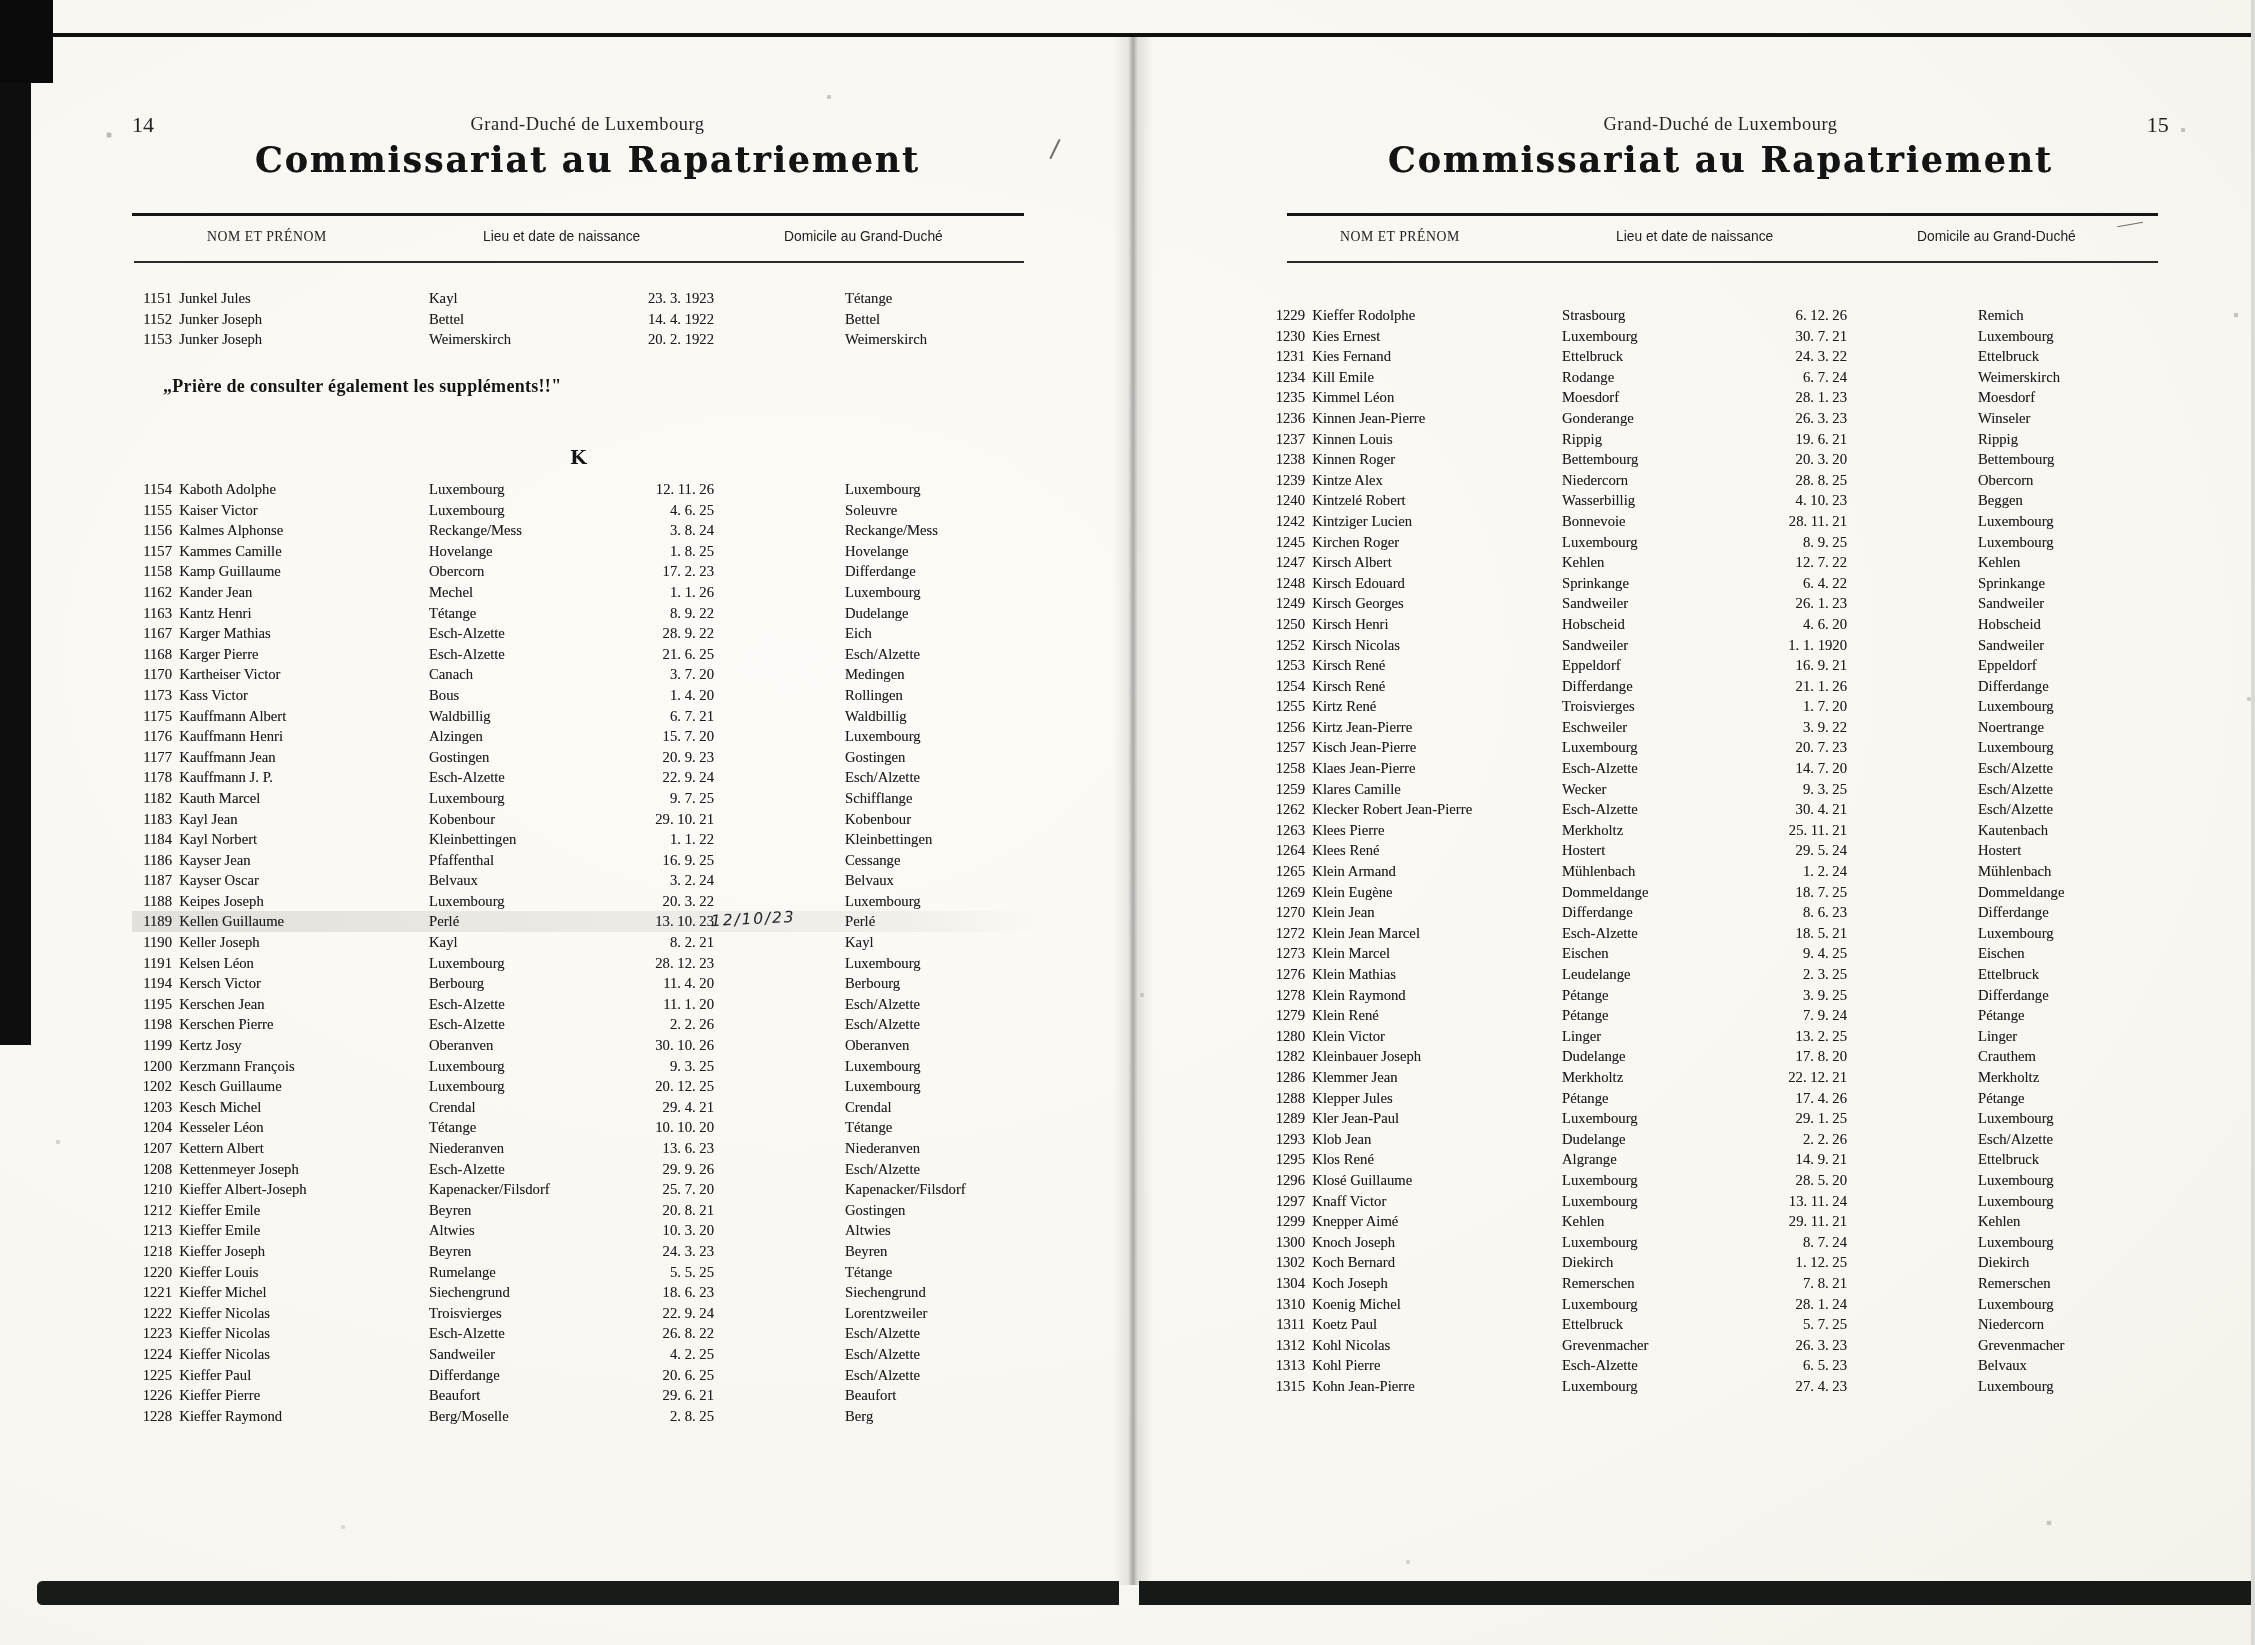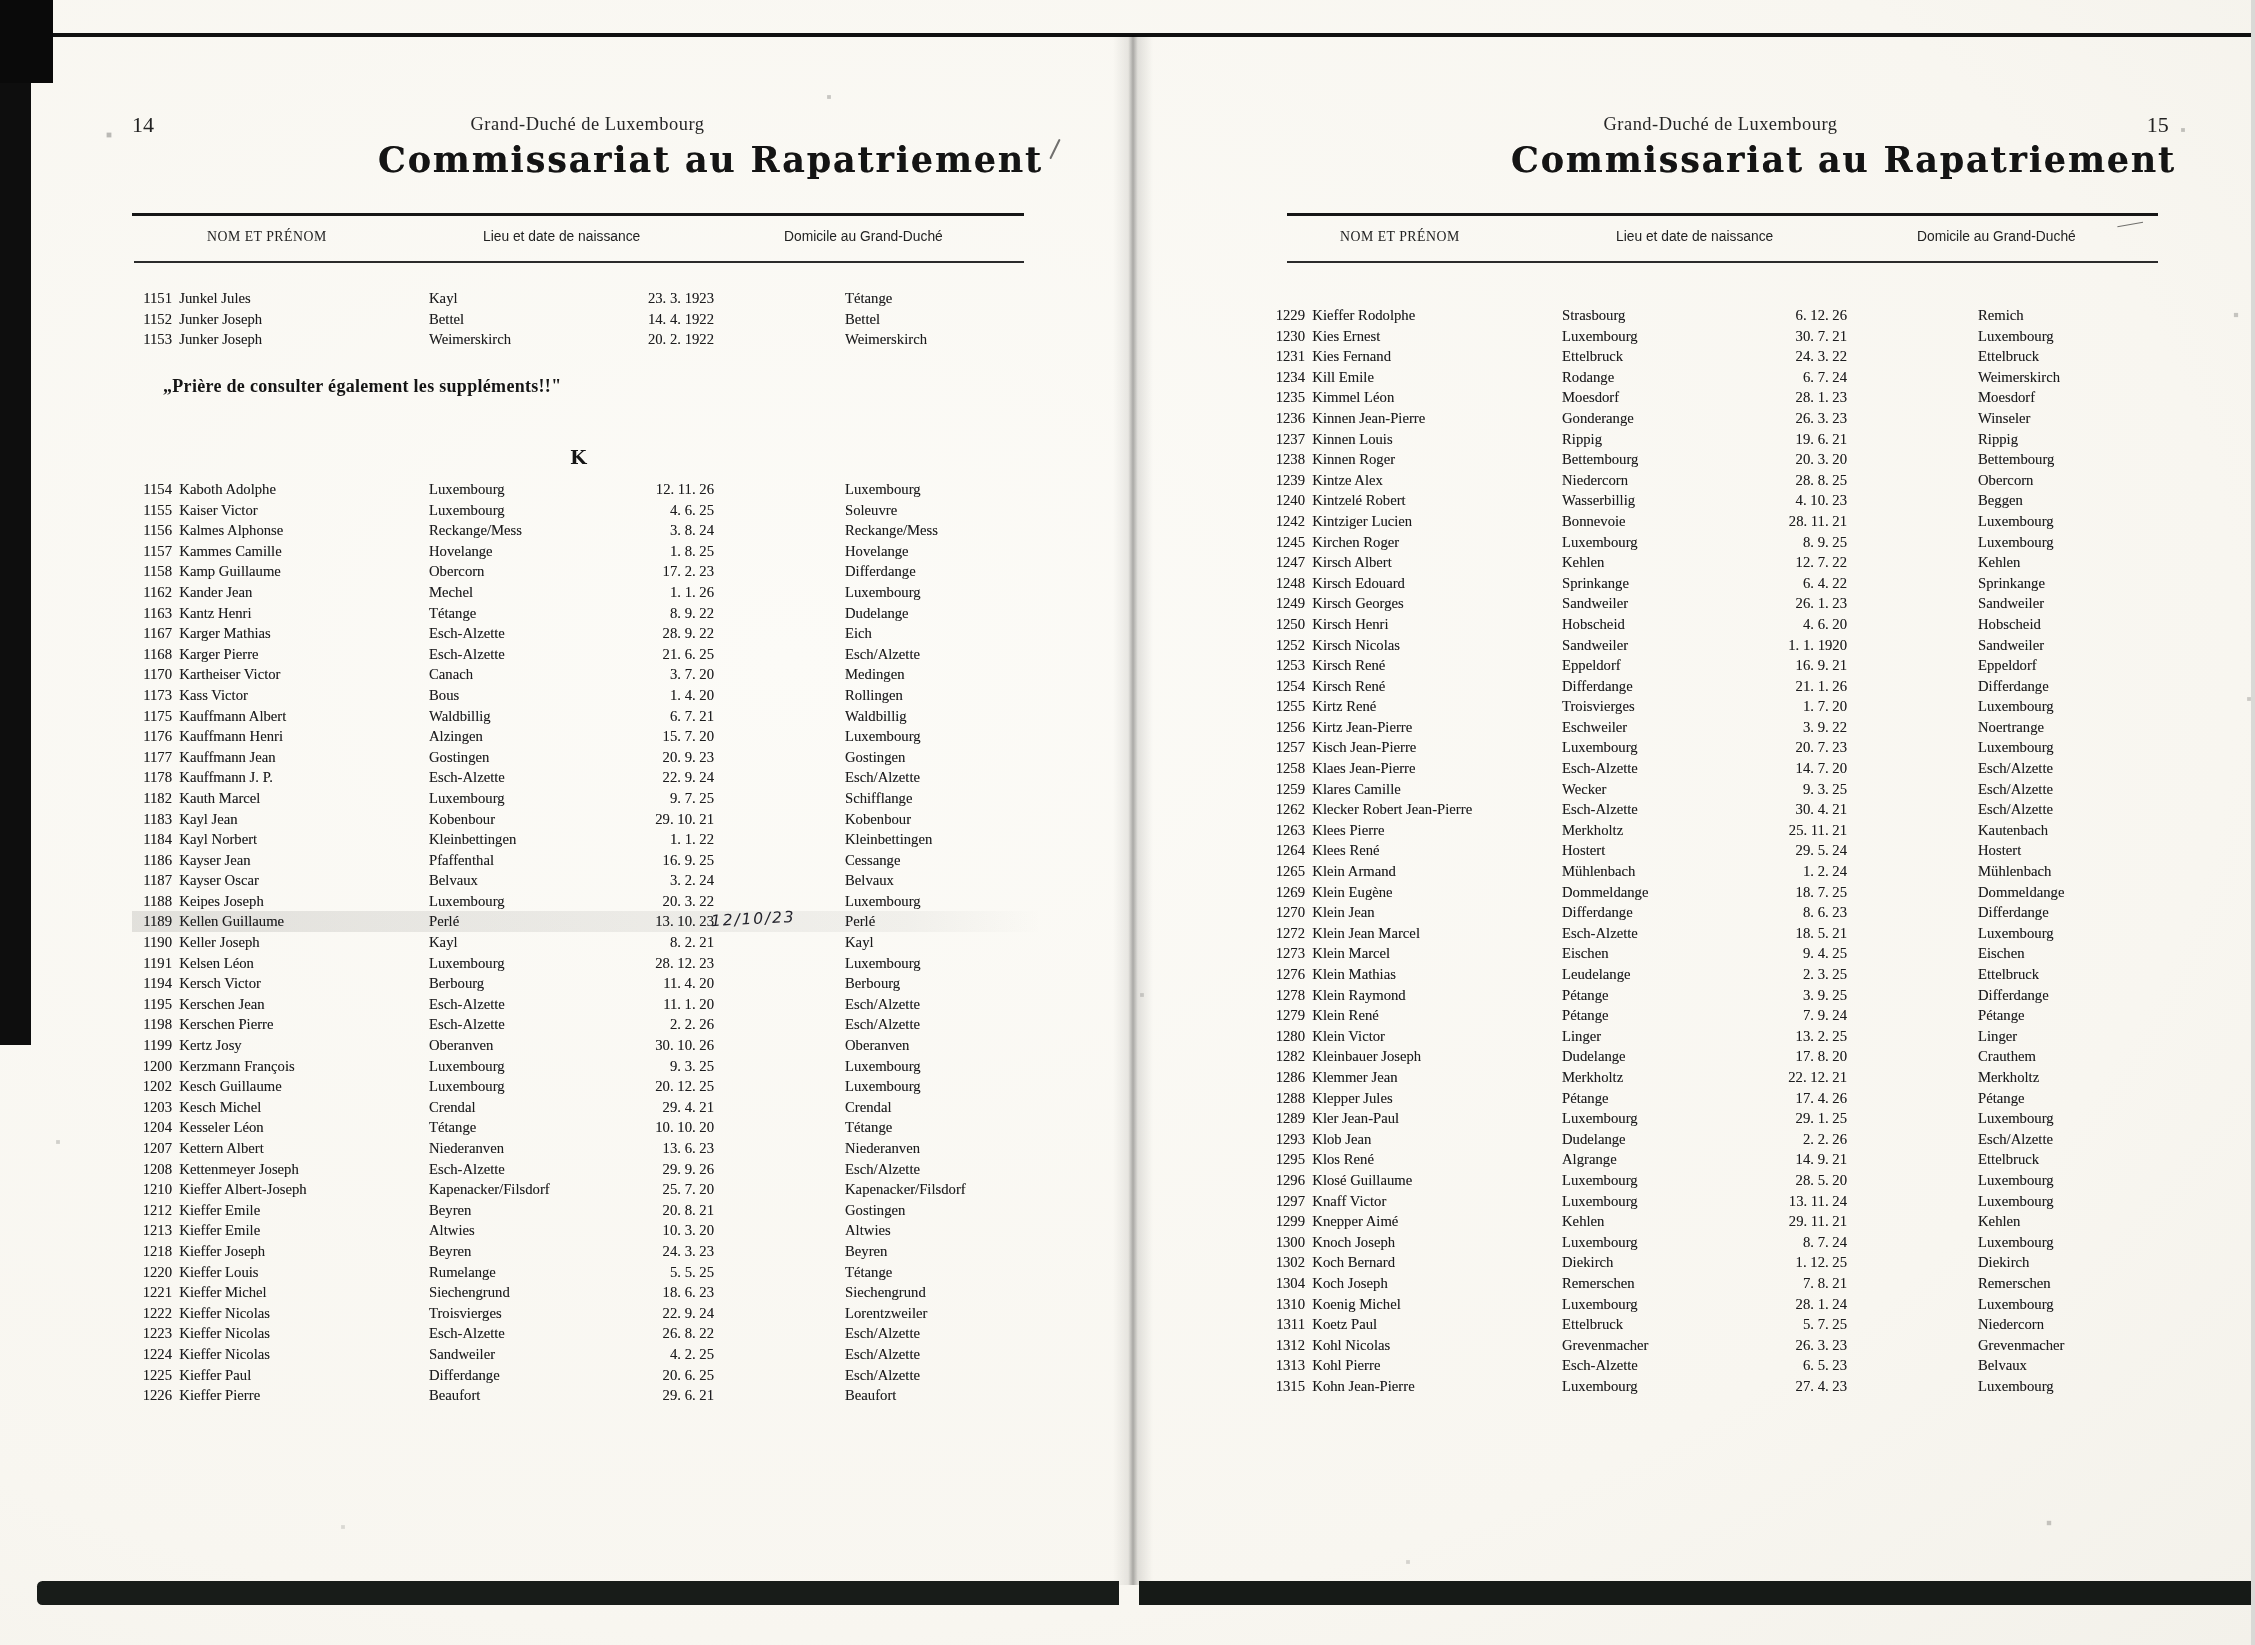--- a/index.html
+++ b/index.html
@@ -29,21 +29,21 @@
 
   
   .page{position:absolute;top:110px;width:911px;height:1433px;}
   .page-14{left:132px;}
   .page-15{left:1265px;}
   .pagenum{position:absolute;top:1.8px;font-size:22px;color:#222;}
   .page-14 .pagenum{left:0;}
   .page-15 .pagenum{right:7.3px;}
   .head-small{position:absolute;top:3.7px;left:0;right:0;text-align:center;
     font-size:18.4px;letter-spacing:0.5px;color:#262626;}
-  .title{position:absolute;top:29px;left:0;right:0;text-align:right;
+  .title{position:absolute;top:29px;left:0;right:0;text-align:center;
     font-family:"DejaVu Serif", serif;font-weight:bold;font-size:35px;letter-spacing:1.8px;color:#141414;
     text-shadow:0 0 0.6px rgba(0,0,0,0.5);}
   .rule-thick{position:absolute;top:103px;height:3.2px;background:#161616;}
   .page-14 .rule-thick{left:0;width:892px;}
   .page-15 .rule-thick{left:22px;width:871px;}
   .colheads{position:absolute;top:119px;left:0;width:100%;height:27.5px;
     font-family:"Liberation Sans", sans-serif;font-size:13.8px;color:#222;}
   .colhead-1{position:absolute;left:75px;letter-spacing:0.5px;font-family:Liberation Serif, serif;}
   .colhead-2{position:absolute;left:351px;}
   .colhead-3{position:absolute;left:652px;}
@@ -435,20 +435,27 @@
           <span class="cell cell-date">20. 6. 25</span>
           <span class="cell cell-domicile">Esch/Alzette</span>
         </div>
         <div class="row">
           <span class="cell cell-num">1226</span>
           <span class="cell cell-name">Kieffer Pierre</span>
           <span class="cell cell-place">Beaufort</span>
           <span class="cell cell-date">29. 6. 21</span>
           <span class="cell cell-domicile">Beaufort</span>
         </div>
+        <div class="row">
+          <span class="cell cell-num">1228</span>
+          <span class="cell cell-name">Kieffer Raymond</span>
+          <span class="cell cell-place">Berg/Moselle</span>
+          <span class="cell cell-date">2. 8. 25</span>
+          <span class="cell cell-domicile">Berg</span>
+        </div>
       </div>
   </section>
 
   <section class="page page-15">
     <div class="pagenum">15</div>
     <div class="head-small">Grand-Duché de Luxembourg</div>
     <div class="title">Commissariat au Rapatriement</div>
     <div class="rule-thick"></div>
     <div class="colheads">
       <span class="colhead-1">NOM ET PRÉNOM</span>

